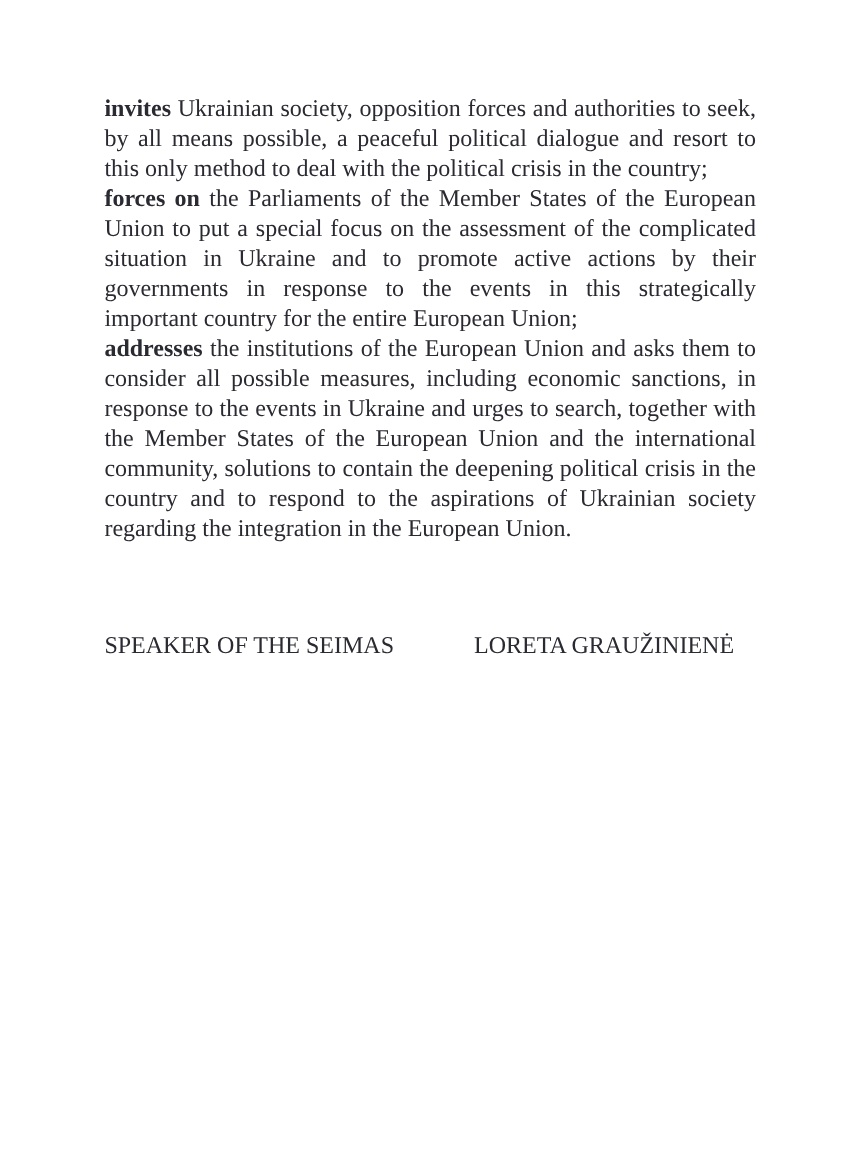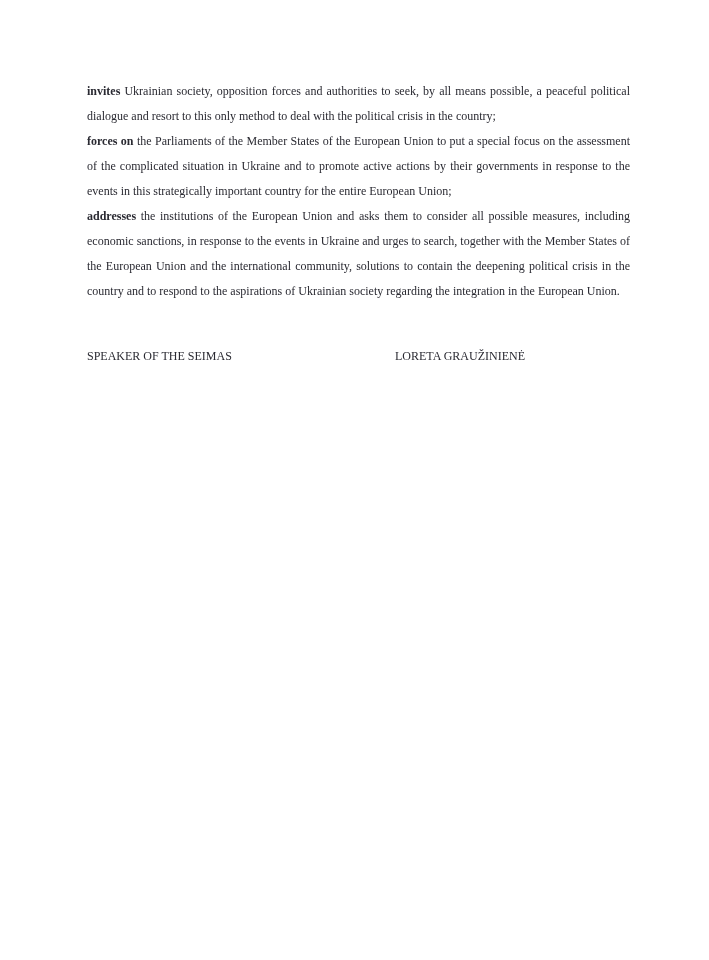--- a/index.html
+++ b/index.html
@@ -16,32 +16,32 @@
   }
   .page {
     width: 709px;
     height: 960px;
     background: #ffffff;
     box-sizing: border-box;
   }
   .doc {
     box-sizing: border-box;
     padding: 79px 79px 0 87px;
-    font-size: 12px;
+    font-size: 20px;
     line-height: 25px;
   }
   .para {
     margin: 0;
     text-align: justify;
   }
   .para .lead {
     font-weight: bold;
   }
   .signature {
-    margin-top: 40px;
+    margin-top: 72px;
     white-space: nowrap;
   }
   .sig-title {
     display: inline-block;
     width: 308px;
   }
   .sig-name {
     display: inline-block;
   }
 </style>

